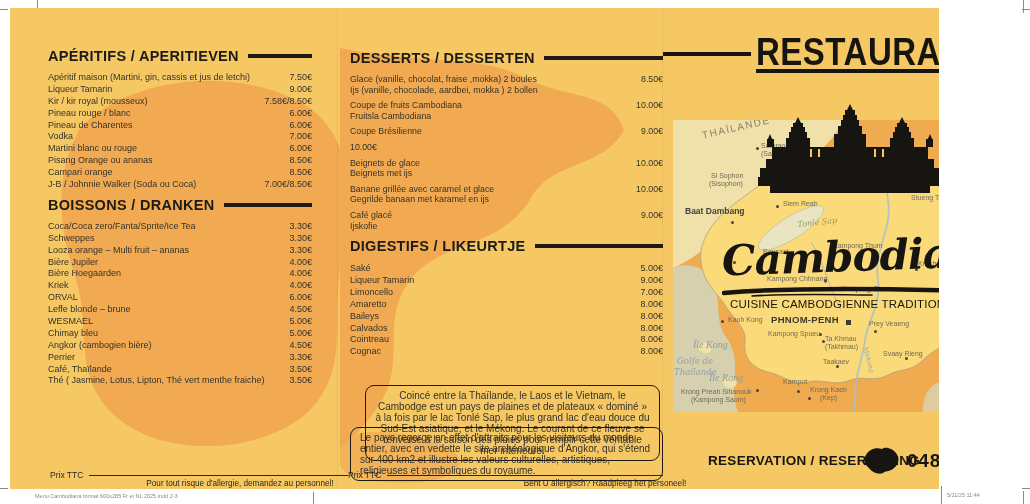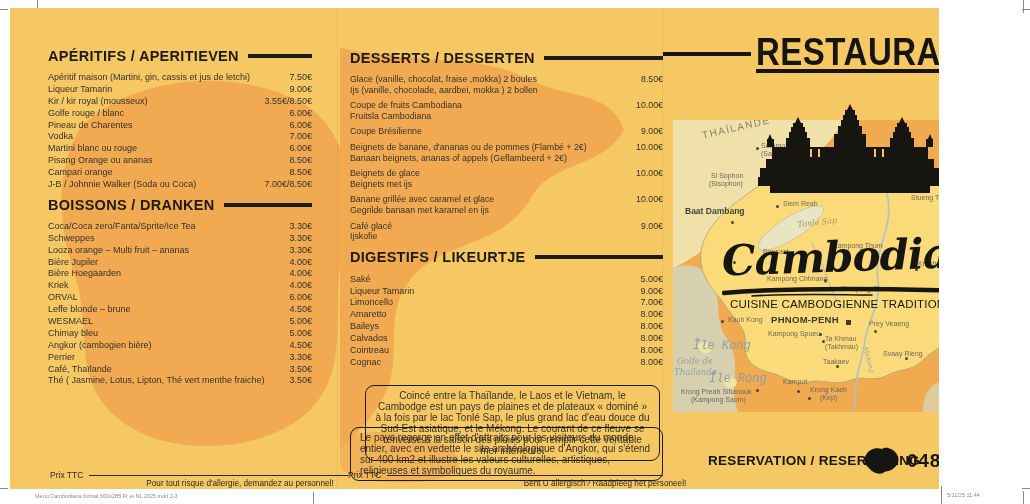--- a/index.html
+++ b/index.html
@@ -33,21 +33,21 @@
   .r-bar{position:absolute;background:#161511}
   .map{position:absolute;left:663px;top:112px;width:358px;height:292px;overflow:hidden}
   .map svg{position:absolute;left:0;top:0}
   .map-labels{position:absolute;left:0;top:0;width:100%;height:100%}
   .map-label{position:absolute;white-space:nowrap;transform-origin:left top}
   .place{font-size:7px;color:#6f695b}
   .place-bold{font-size:8.5px;font-weight:700;color:#45413a}
   .capital{font-size:9.5px;font-weight:700;color:#3b3832;letter-spacing:.3px}
   .region{font-size:10px;color:#8a8066;letter-spacing:1.5px}
   .water-italic{font-style:italic;font-size:8px;color:#9a975f;font-family:"DejaVu Serif",serif}
-  .water-italic-sm{font-style:italic;font-size:12px;color:#8f9c9f;font-family:Liberation Mono, monospace}
+  .water-italic-sm{font-style:italic;font-size:10px;color:#8f9c9f;font-family:Liberation Serif, serif}
   .sea-italic{font-style:italic;font-size:8.5px;color:#93a3a3;font-family:"DejaVu Serif",serif}
   .river-italic{font-style:italic;font-size:6.5px;color:#8fa8b8;font-family:"DejaVu Serif",serif}
   .marker{position:absolute}
   .marker.dot{width:3px;height:3px;border-radius:50%;background:#4a453c}
   .marker.square{width:5px;height:5px;background:#3e3a33}
   .angkor{position:absolute;left:748px;top:96px;line-height:0}
   .logo-script{position:absolute;left:712px;top:224px;width:260px;font-family:"DejaVu Serif",serif;font-style:italic;font-weight:700;font-size:42px;color:#161511;transform:rotate(-2deg);white-space:nowrap;letter-spacing:-1px}
   .logo-swash{position:absolute;left:712px;top:276px;line-height:0}
   .tagline{position:absolute;left:720px;top:290px;width:242px;text-align:left;font-weight:400;font-size:11.5px;letter-spacing:.2px;color:#161511;white-space:nowrap}
   .resv-label{position:absolute;left:698px;top:445px;font-weight:800;font-size:13.5px;letter-spacing:.3px;color:#161511;white-space:nowrap}
@@ -103,25 +103,25 @@
         <div class="menu-row">
 
           <span class="lbl">Liqueur Tamarin</span>
 
           <span class="prc">9.00€</span>
         </div>
         <div class="menu-row">
 
           <span class="lbl">Kir / kir royal (mousseux)</span>
 
-          <span class="prc">3.55€/8.50€</span>
-        </div>
-        <div class="menu-row">
-
-          <span class="lbl">Golfe rouge / blanc</span>
+          <span class="prc">7.58€/8.50€</span>
+        </div>
+        <div class="menu-row">
+
+          <span class="lbl">Pineau rouge / blanc</span>
 
           <span class="prc">6.00€</span>
         </div>
         <div class="menu-row">
 
           <span class="lbl">Pineau de Charentes</span>
 
           <span class="prc">6.00€</span>
         </div>
         <div class="menu-row">
@@ -261,24 +261,20 @@
           <span class="prc">10.00€</span>
         </div>
         <div class="d-row">
           <span class="lines">
             <div>Coupe Brésilienne</div>
 
           </span>
           <span class="prc">9.00€</span>
         </div>
         <div class="d-row">
-          <span class="lines">
-            <div>Beignets de banane, d'ananas ou de pommes (Flambé + 2€)</div>
-            <div>Banaan beignets, ananas of appels (Geflambeerd + 2€)</div>
-          </span>
           <span class="prc">10.00€</span>
         </div>
         <div class="d-row">
           <span class="lines">
             <div>Beignets de glace</div>
             <div>Beignets met ijs</div>
           </span>
           <span class="prc">10.00€</span>
         </div>
         <div class="d-row">

